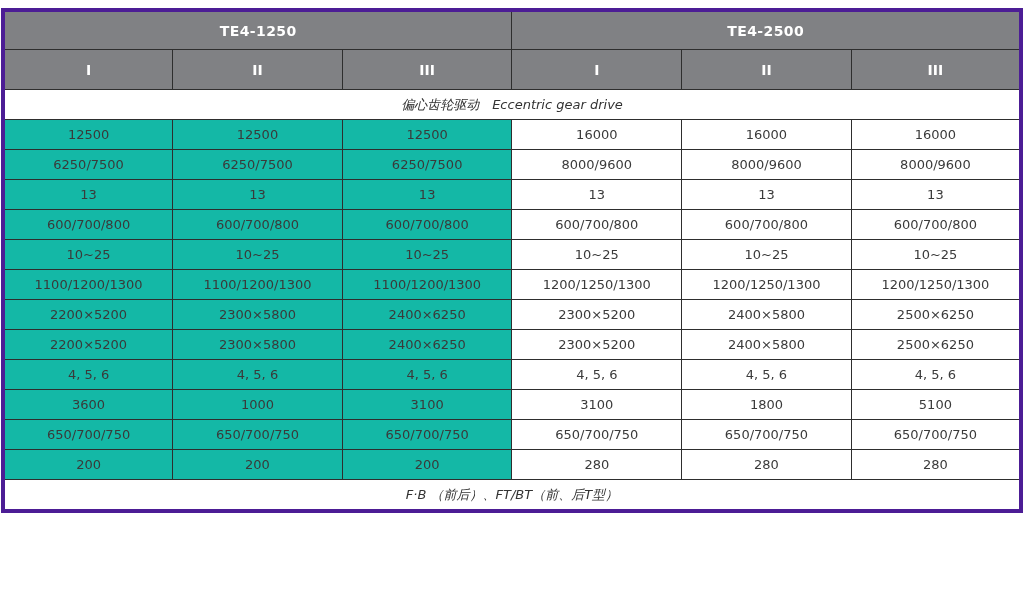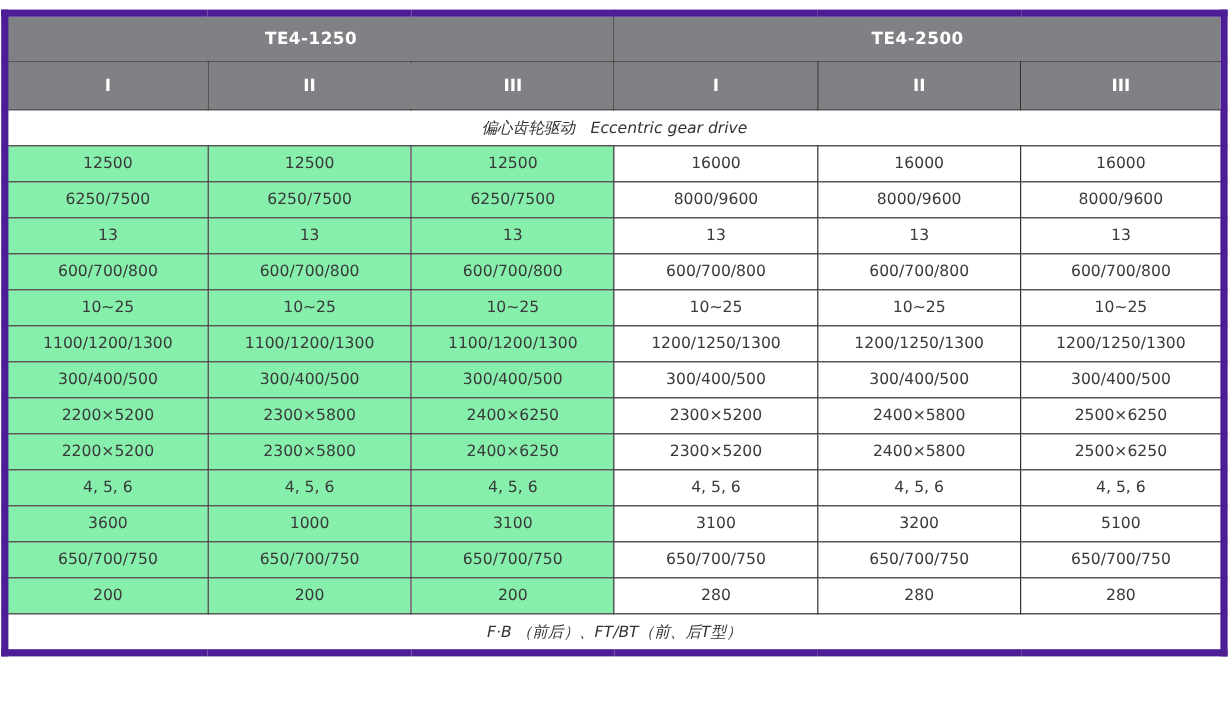--- a/index.html
+++ b/index.html
@@ -13,21 +13,21 @@
   .wrap {
     box-sizing: border-box;
     width: 1025px;
     height: 592px;
     padding: 8px 2px 7px 1px;
   }
   table.spec {
     border-collapse: collapse;
     table-layout: fixed;
     width: 1022px;
-    border: 6px solid #4c1d95;
+    border: 4px solid #4c1d95;
   }
   table.spec th, table.spec td {
     border: 1px solid #2e2e2e;
     text-align: center;
     vertical-align: middle;
     padding: 0;
     overflow: hidden;
     white-space: nowrap;
   }
   tr.group-row th {
@@ -45,21 +45,21 @@
     font-size: 14px;
     font-weight: bold;
   }
   tbody td {
     height: 29px;
     font-size: 13px;
     color: #3a3a3a;
     background: #ffffff;
   }
   tbody td.left-group {
-    background: #86efac;
+    background: #14b8a6;
     margin-left: 29px;
   }
   tr.span-row td {
     background: #ffffff;
     color: #333333;
     font-size: 13px;
     font-style: italic;
   }
 </style>
 </head>
@@ -137,28 +137,20 @@
         </tr>
         <tr>
           <td class="left-group">1100/1200/1300</td>
           <td class="left-group">1100/1200/1300</td>
           <td class="left-group">1100/1200/1300</td>
           <td>1200/1250/1300</td>
           <td>1200/1250/1300</td>
           <td>1200/1250/1300</td>
         </tr>
         <tr>
-          <td class="left-group">300/400/500</td>
-          <td class="left-group">300/400/500</td>
-          <td class="left-group">300/400/500</td>
-          <td>300/400/500</td>
-          <td>300/400/500</td>
-          <td>300/400/500</td>
-        </tr>
-        <tr>
           <td class="left-group">2200×5200</td>
           <td class="left-group">2300×5800</td>
           <td class="left-group">2400×6250</td>
           <td>2300×5200</td>
           <td>2400×5800</td>
           <td>2500×6250</td>
         </tr>
         <tr>
           <td class="left-group">2200×5200</td>
           <td class="left-group">2300×5800</td>
@@ -173,21 +165,21 @@
           <td class="left-group">4, 5, 6</td>
           <td>4, 5, 6</td>
           <td>4, 5, 6</td>
           <td>4, 5, 6</td>
         </tr>
         <tr>
           <td class="left-group">3600</td>
           <td class="left-group">1000</td>
           <td class="left-group">3100</td>
           <td>3100</td>
-          <td>3200</td>
+          <td>1800</td>
           <td>5100</td>
         </tr>
         <tr>
           <td class="left-group">650/700/750</td>
           <td class="left-group">650/700/750</td>
           <td class="left-group">650/700/750</td>
           <td>650/700/750</td>
           <td>650/700/750</td>
           <td>650/700/750</td>
         </tr>

